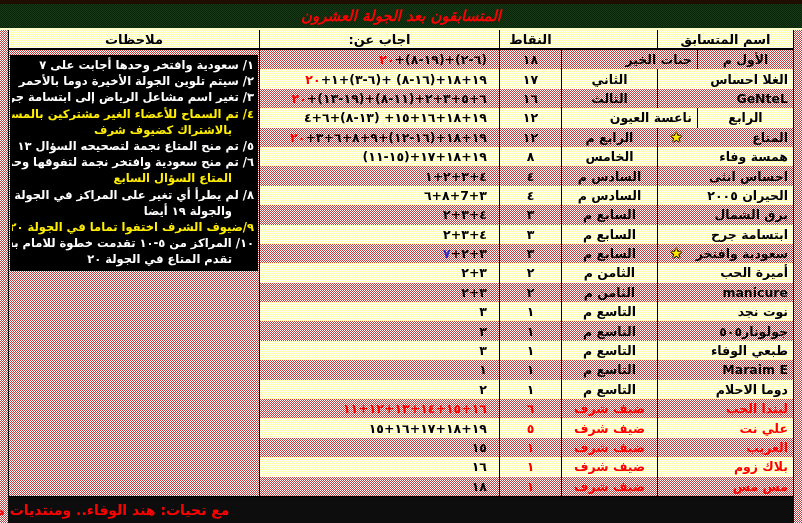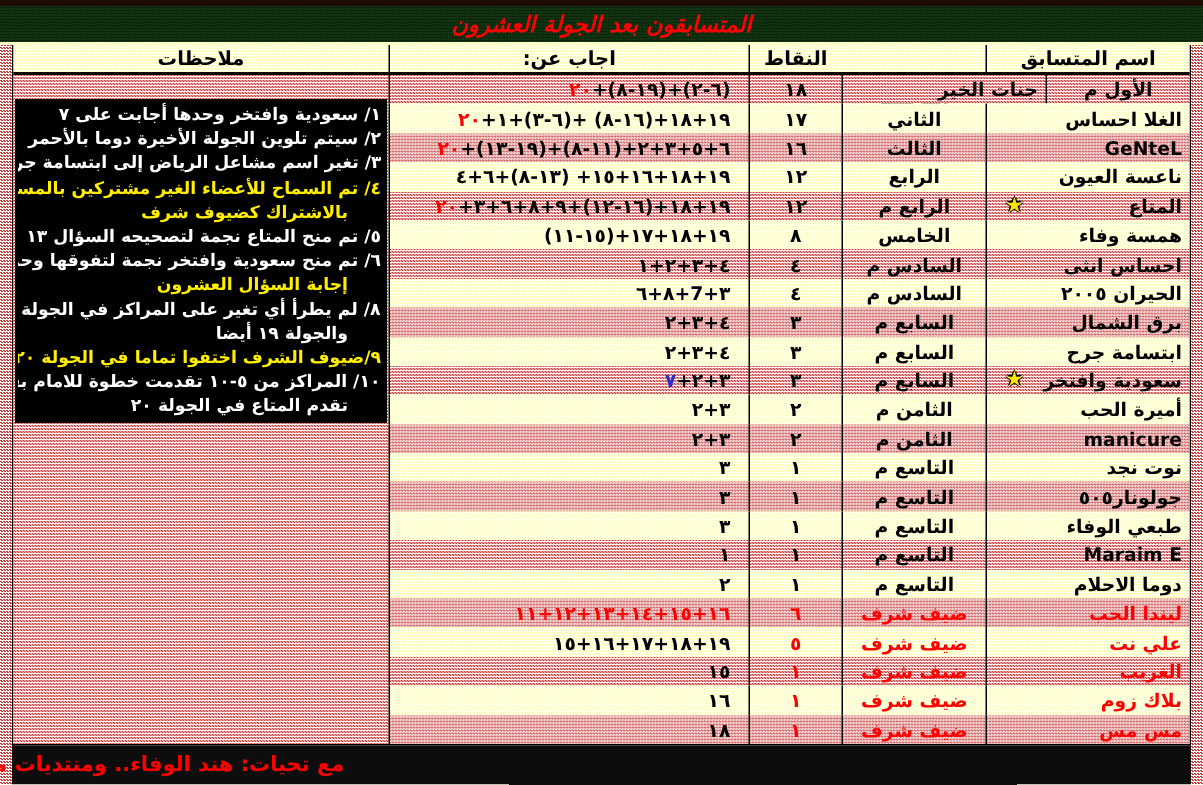--- a/index.html
+++ b/index.html
@@ -34,21 +34,21 @@
       font-weight:bold;font-size:13px;color:#000;direction:rtl;}
   .w-notes{width:250px;}
   .w-ajab{flex:1;}
   .w-pts{width:62px;}
   .w-rank{width:96px;margin-top:36px;}
   .w-name{width:136px;}
   .bl{border-left:1px solid #000;}
   .tbody{display:flex;height:446px;}
   
   .notes-col{
-    width:250px;box-sizing:border-box;padding-top:16px;
+    width:250px;box-sizing:border-box;padding-top:5px;
     background:repeating-conic-gradient(#c63b3b 0% 25%,#ffffff 0% 50%) 0 0/2px 2px;
   }
   .notes-box{
     background:#000;color:#fff;margin:0 1px;padding:2px 4px 3px 2px;
     direction:rtl;text-align:right;font-size:11.5px;font-weight:bold;line-height:16.2px;
   }
   .nline{white-space:nowrap;overflow:hidden;}
   .nline.ind{padding-right:22px;}
   
   .rows{flex:1;display:flex;flex-direction:column;}
@@ -97,21 +97,21 @@
     <div class="tbody">
       <div class="notes-col">
         <div class="notes-box" id="notesBox">
             <div class="nline">١/ سعودية وافتخر وحدها أجابت على ٧</div>
             <div class="nline">٢/ سيتم تلوين الجولة الأخيرة دوما بالأحمر</div>
             <div class="nline">٣/ تغير اسم مشاعل الرياض إلى ابتسامة جرح</div>
             <div class="nline t-yellow">٤/ تم السماح للأعضاء الغير مشتركين بالمسابقة</div>
             <div class="nline t-yellow ind">بالاشتراك كضيوف شرف</div>
             <div class="nline">٥/ تم منح المتاع نجمة لتصحيحه السؤال ١٣</div>
             <div class="nline">٦/ تم منح سعودية وافتخر نجمة لتفوقها وحدها في</div>
-            <div class="nline t-yellow ind">إجابة السؤال العشرون</div>
+            <div class="nline t-yellow ind">المتاع السؤال السابع</div>
             <div class="nline">٨/ لم يطرأ أي تغير على المراكز في الجولة ١٨</div>
             <div class="nline ind">والجولة ١٩ أيضا</div>
             <div class="nline t-yellow">٩/ضيوف الشرف اختفوا تماما في الجولة ٢٠</div>
             <div class="nline">١٠/ المراكز من ٥-١٠ تقدمت خطوة للامام بفضل</div>
             <div class="nline ind">تقدم المتاع في الجولة ٢٠</div>
           </div>
       </div>
       <div class="rows" id="rowsHost">
           <div class="row odd">
             <div class="c c-ajab">
@@ -144,24 +144,24 @@
             <div class="c c-rank">الثالث</div>
             <div class="c c-name">
               <span class="nm">GeNteL</span>
             </div>
           </div>
           <div class="row even">
             <div class="c c-ajab">
               <span>١٩+١٨+١٦+١٥+ (١٣-٨)+٦+٤</span>
             </div>
             <div class="c c-pts">١٢</div>
+            <div class="c c-name">
+              <span class="nm">ناعسة العيون</span>
+            </div>
             <div class="c c-rank">الرابع</div>
-            <div class="c c-name">
-              <span class="nm">ناعسة العيون</span>
-            </div>
           </div>
           <div class="row odd">
             <div class="c c-ajab">
               <span class="t-red">٢٠</span>
               <span>+١٩+١٨+(١٦-١٢)+٩+٨+٦+٣</span>
             </div>
             <div class="c c-pts">١٢</div>
             <div class="c c-rank">الرابع م</div>
             <div class="c c-name">
               <span class="star">★</span>

